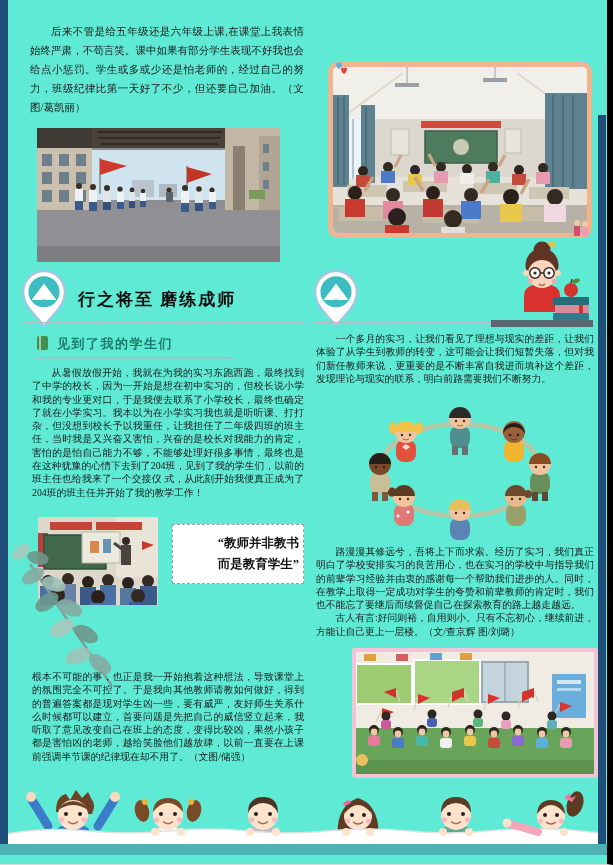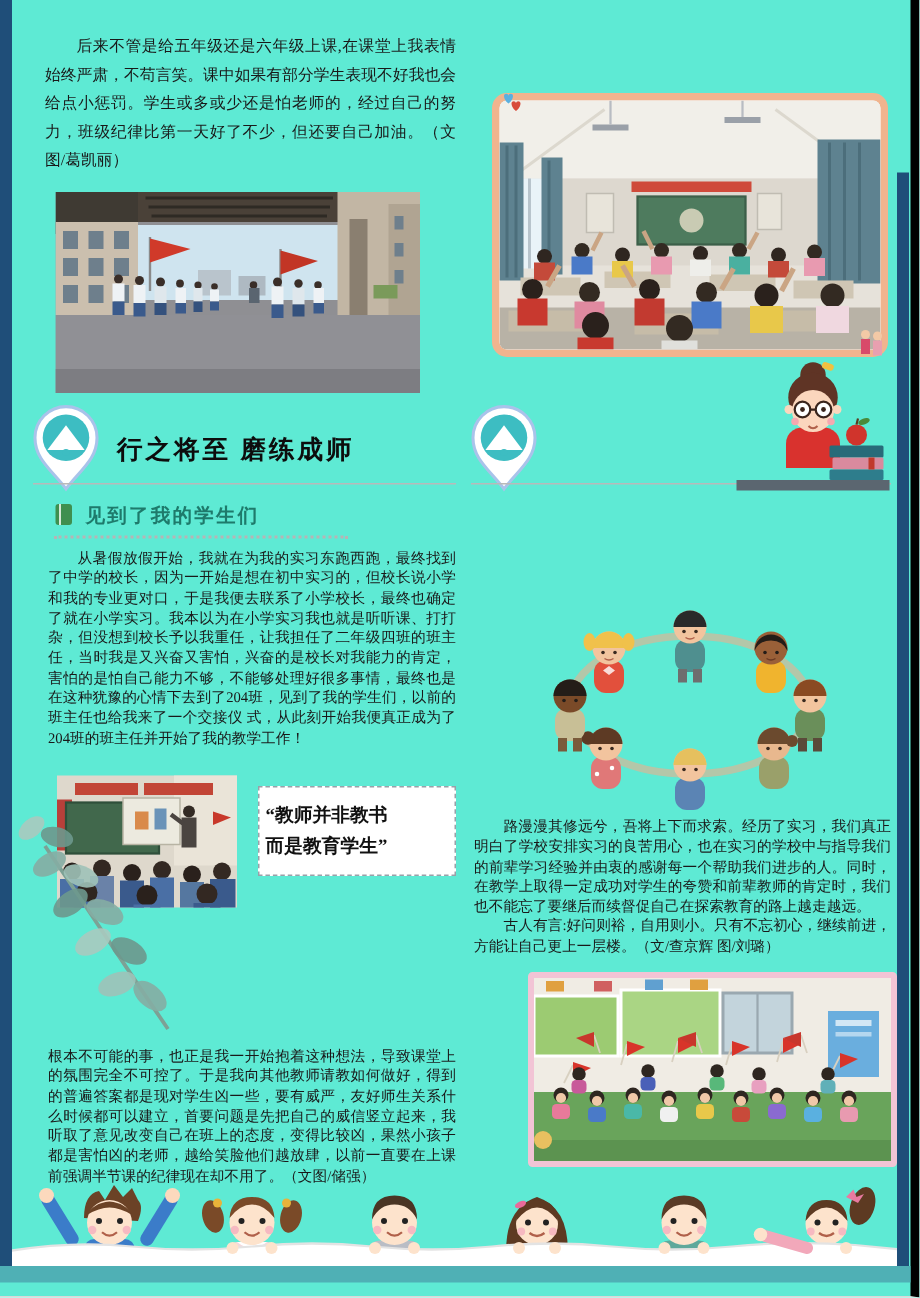--- a/index.html
+++ b/index.html
@@ -9,21 +9,21 @@
   .abs{position:absolute;}
   .bar-navy{background:#1f4e79;}
   .txt{color:#191919;text-align:justify;}
   .txt p{margin:0;text-indent:2em;}
   .intro{font-size:10.5px;line-height:19px;}
   .body-txt{font-size:9.8px;line-height:13.3px;}
   .sec-title{font-size:17px;font-weight:bold;color:#0d0d0d;letter-spacing:2px;white-space:nowrap;}
   .rule{height:1px;background:#b9b9b9;}
   .school-name{font-size:13px;font-weight:bold;color:#1e7a6b;letter-spacing:1.5px;}
   .dotted{height:3px;border-bottom:2px dotted #b5b5b5;}
-  .quote-box{border:1.5px dashed #9aa0a8;background:#fff;text-align:left;
+  .quote-box{border:1.5px dashed #9aa0a8;background:#fff;text-align:right;
              font-weight:bold;font-size:12.5px;line-height:21px;color:#111;padding:8px 4px;}
   .photo{display:block;}
   .frame-peach{border:5px solid #f0b48e;border-radius:10px;background:#fff;}
   .frame-pink{border:4px solid #f2c4d5;border-radius:3px;background:#fff;}
   .teal-bar{background:#4fb0b5;}
 </style>
 </head>
 <body>
 
 <div class="page">
@@ -204,21 +204,21 @@
         <ellipse cx="35" cy="66" rx="13" ry="7.5" fill="#6d988d" transform="rotate(-35 35 66)"></ellipse>
         <ellipse cx="42" cy="48" rx="12" ry="7" fill="#9fc3b8" transform="rotate(20 42 48)"></ellipse>
         <ellipse cx="21" cy="40" rx="12" ry="7" fill="#86ada3" transform="rotate(-30 21 40)"></ellipse>
         <ellipse cx="26" cy="22" rx="11" ry="6.5" fill="#6d988d" transform="rotate(15 26 22)"></ellipse>
         <ellipse cx="9" cy="16" rx="10" ry="6" fill="#a9cabf" transform="rotate(-40 9 16)"></ellipse>
       </g>
     </svg>
   </div>
 
   <div class="abs txt body-txt" style="left:32px;top:670px;width:272px;">
-    <p style="text-indent:0;margin-top:28px;">根本不可能的事，也正是我一开始抱着这种想法，导致课堂上的氛围完全不可控了。于是我向其他教师请教如何做好，得到的普遍答案都是现对学生凶一些，要有威严，友好师生关系什么时候都可以建立，首要问题是先把自己的威信竖立起来，我听取了意见改变自己在班上的态度，变得比较凶，果然小孩子都是害怕凶的老师，越给笑脸他们越放肆，以前一直要在上课前强调半节课的纪律现在却不用了。（文图/储强）</p>
+    <p style="text-indent:0;">根本不可能的事，也正是我一开始抱着这种想法，导致课堂上的氛围完全不可控了。于是我向其他教师请教如何做好，得到的普遍答案都是现对学生凶一些，要有威严，友好师生关系什么时候都可以建立，首要问题是先把自己的威信竖立起来，我听取了意见改变自己在班上的态度，变得比较凶，果然小孩子都是害怕凶的老师，越给笑脸他们越放肆，以前一直要在上课前强调半节课的纪律现在却不用了。（文图/储强）</p>
   </div>
 
   <div class="abs frame-peach" style="left:328px;top:62px;width:254px;height:166px;">
     <svg class="photo" width="254" height="166" viewBox="0 0 254 166" style="border-radius:5px;">
       <rect x="0" y="0" width="254" height="166" fill="#e6e2da"></rect>
       <rect x="0" y="0" width="254" height="52" fill="#f1efe9"></rect>
       <line x1="10" y1="50" x2="70" y2="6" stroke="#dcd8ce" stroke-width="2"></line>
       <line x1="244" y1="50" x2="184" y2="6" stroke="#dcd8ce" stroke-width="2"></line>
       <rect x="62" y="16" width="24" height="4" fill="#9aa0a8"></rect>
         <line x1="74" y1="0" x2="74" y2="16" stroke="#b8bcc2" stroke-width="1.5"></line>
@@ -336,20 +336,23 @@
       <rect x="64" y="65" width="34" height="8" rx="1" fill="#d98a9e"></rect>
       <rect x="62" y="73" width="36" height="7" rx="1" fill="#2e7d8c"></rect>
       <rect x="88" y="65" width="4" height="8" fill="#c0392b"></rect>
       <circle cx="80" cy="50" r="7" fill="#d0342c"></circle>
       <line x1="80" y1="43" x2="81" y2="39" stroke="#5a3a20" stroke-width="1.5"></line>
       <ellipse cx="85" cy="41" rx="4" ry="2" fill="#4a8a3a" transform="rotate(-20 85 41)"></ellipse>
       <rect x="0" y="80" width="102" height="7" fill="#5b6670"></rect>
     </svg>
   </div>
 
+  <div class="abs txt body-txt" style="left:316px;top:332px;width:278px;">
+    <p>一个多月的实习，让我们看见了理想与现实的差距，让我们体验了从学生到教师的转变，这可能会让我们短暂失落，但对我们新任教师来说，更重要的是不断丰富自我进而填补这个差距，发现理论与现实的联系，明白前路需要我们不断努力。</p>
+  </div>
 
   <div class="abs" style="left:342px;top:392px;width:236px;height:152px;">
     <svg width="236" height="152" viewBox="0 0 236 152">
       <ellipse cx="118" cy="78" rx="80" ry="46" stroke="#e0b492" stroke-width="5" fill="none" opacity="0.65"></ellipse>
 
       <g>
           <rect x="108" y="34" width="20" height="22" rx="8" fill="#4f8f8f"></rect>
           <rect x="110" y="54" width="6" height="9" fill="#6e6e6e"></rect>
           <rect x="120" y="54" width="6" height="9" fill="#6e6e6e"></rect>
           <circle cx="118" cy="26" r="11" fill="#f2c49e"></circle>

